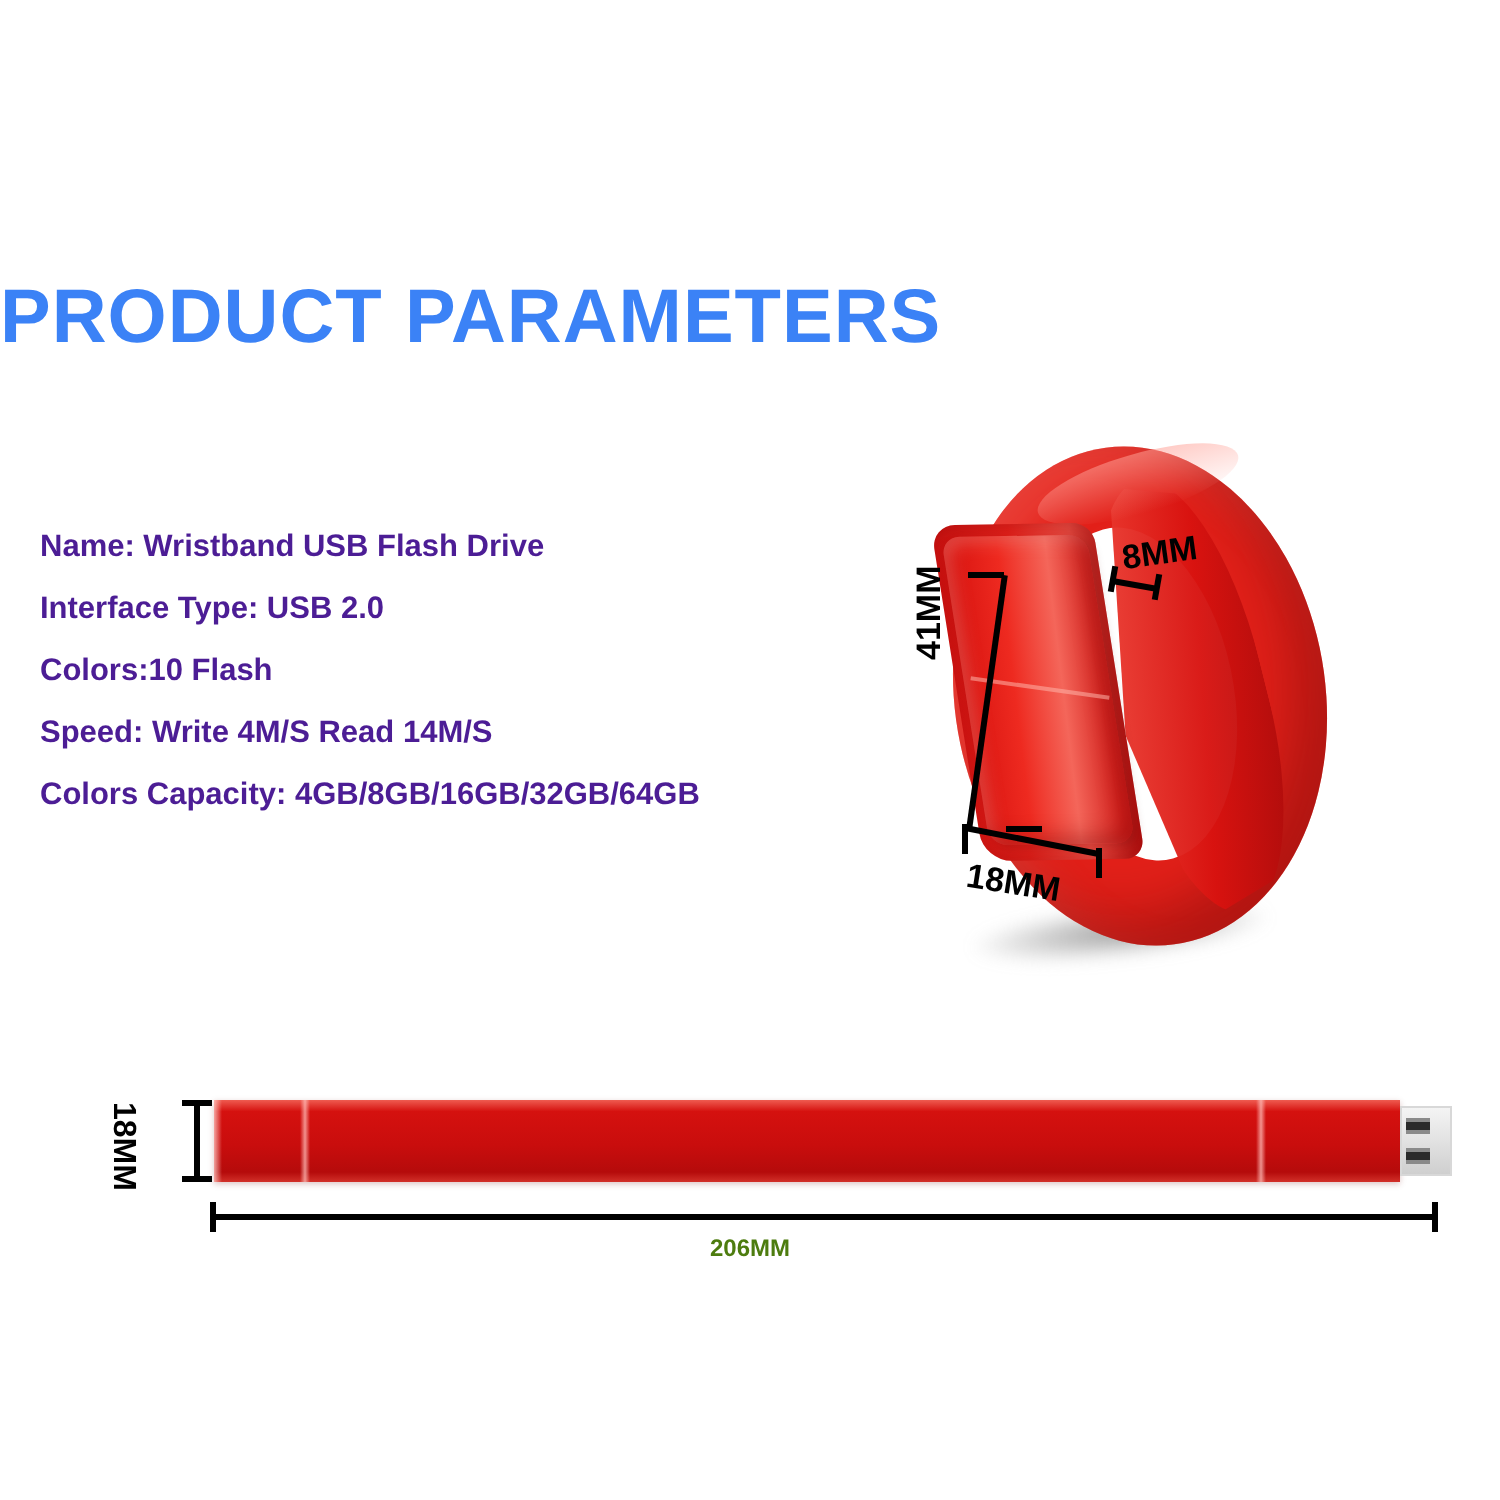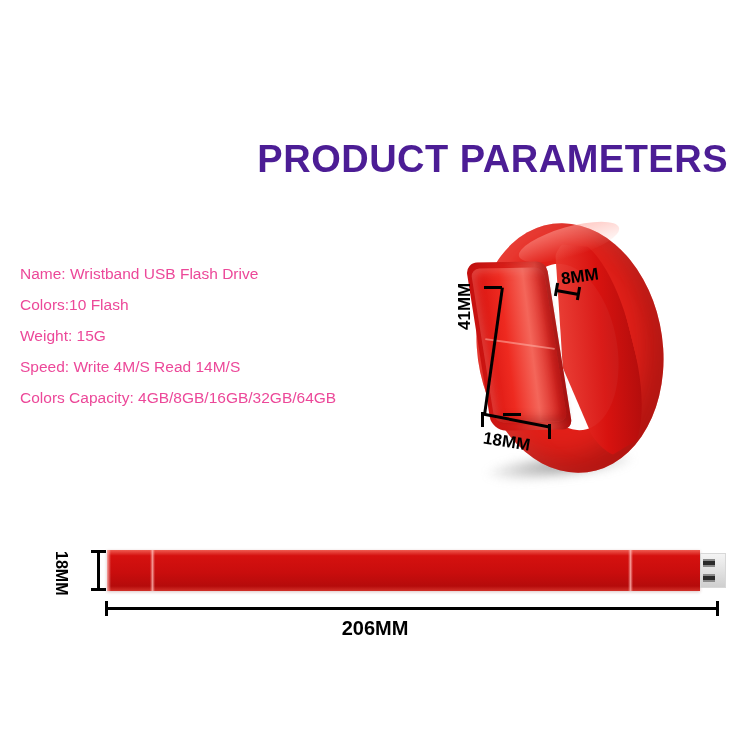--- a/index.html
+++ b/index.html
@@ -15,41 +15,41 @@
     overflow: hidden;
     font-family: "Liberation Sans", sans-serif;
   }
 
   
   #title {
     position: absolute;
     left: 0;
     top: 138px;
     width: 728px;
-    text-align: right;
+    text-align: left;
     font-family: "Liberation Sans", sans-serif;
     font-size: 38px;
     font-weight: bold;
     letter-spacing: 0.5px;
-    color: #4c1d95;
+    color: #3b82f6;
     white-space: nowrap;
   }
 
   
   #spec-list {
     position: absolute;
     left: 20px;
     top: 258px;
     width: 420px;
   }
   .spec-line {
     font-family: "Liberation Sans", sans-serif;
     font-size: 15.5px;
-    font-weight: normal;
-    color: #ec4899;
+    font-weight: bold;
+    color: #4c1d95;
     line-height: 31px;
     height: 31px;
     white-space: nowrap;
   }
 
   
   #band-photo {
     position: absolute;
     left: 455px;
     top: 215px;
@@ -360,36 +360,36 @@
     height: 15px;
     background: #000000;
   }
   #lbl-206mm {
     position: absolute;
     left: 0px;
     top: 617px;
     width: 750px;
     text-align: center;
     font-family: "Liberation Sans", sans-serif;
-    font-size: 20px;
+    font-size: 12px;
     font-weight: bold;
-    color: #000000;
+    color: #4d7c0f;
   }
 </style>
 </head>
 <body>
 
 <div id="page">
 
   <div id="title">PRODUCT PARAMETERS</div>
 
   <div id="spec-list">
     <div class="spec-line">Name: Wristband USB Flash Drive</div>
+    <div class="spec-line">Interface Type: USB 2.0</div>
     <div class="spec-line">Colors:10 Flash</div>
-    <div class="spec-line">Weight: 15G</div>
     <div class="spec-line">Speed: Write 4M/S  Read 14M/S</div>
     <div class="spec-line">Colors Capacity: 4GB/8GB/16GB/32GB/64GB</div>
   </div>
 
   <div id="band-photo">
     <div class="coil-shadow"></div>
     <div class="coil-outer"></div>
     <div class="coil-hole"></div>
     <div class="coil-back"></div>
     <div class="coil-highlight"></div>

